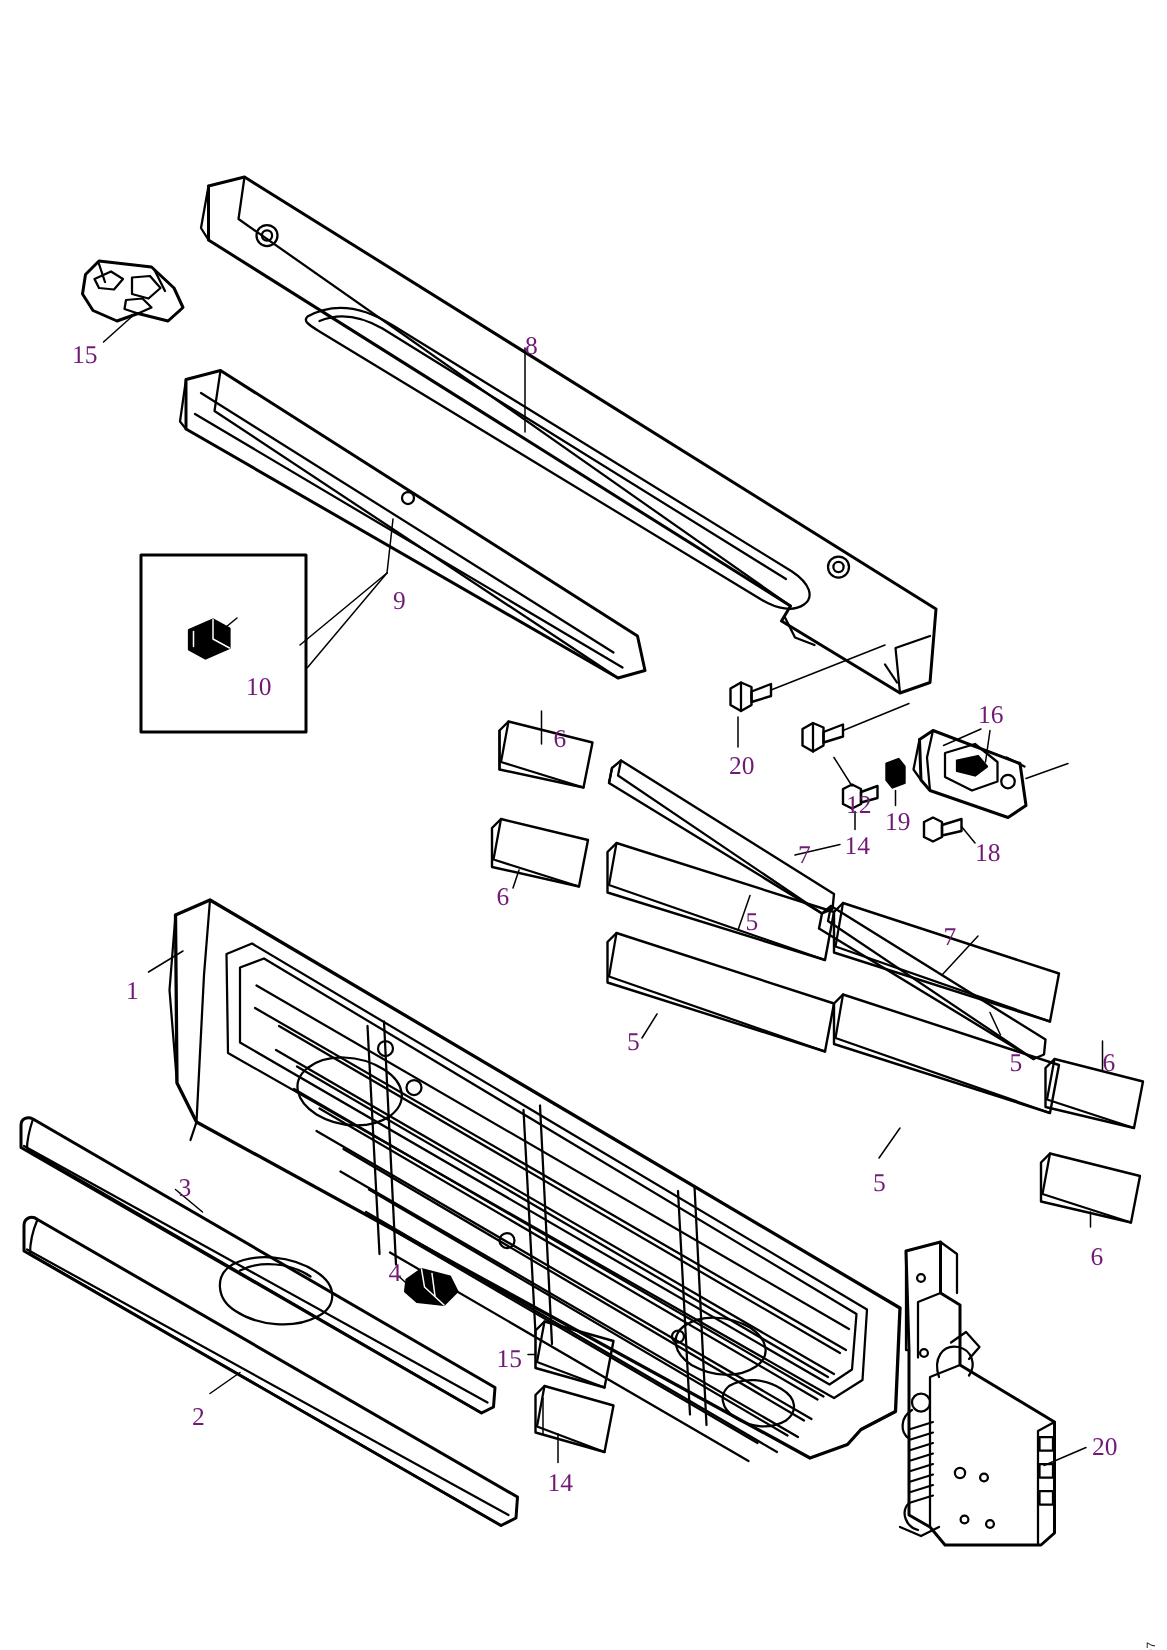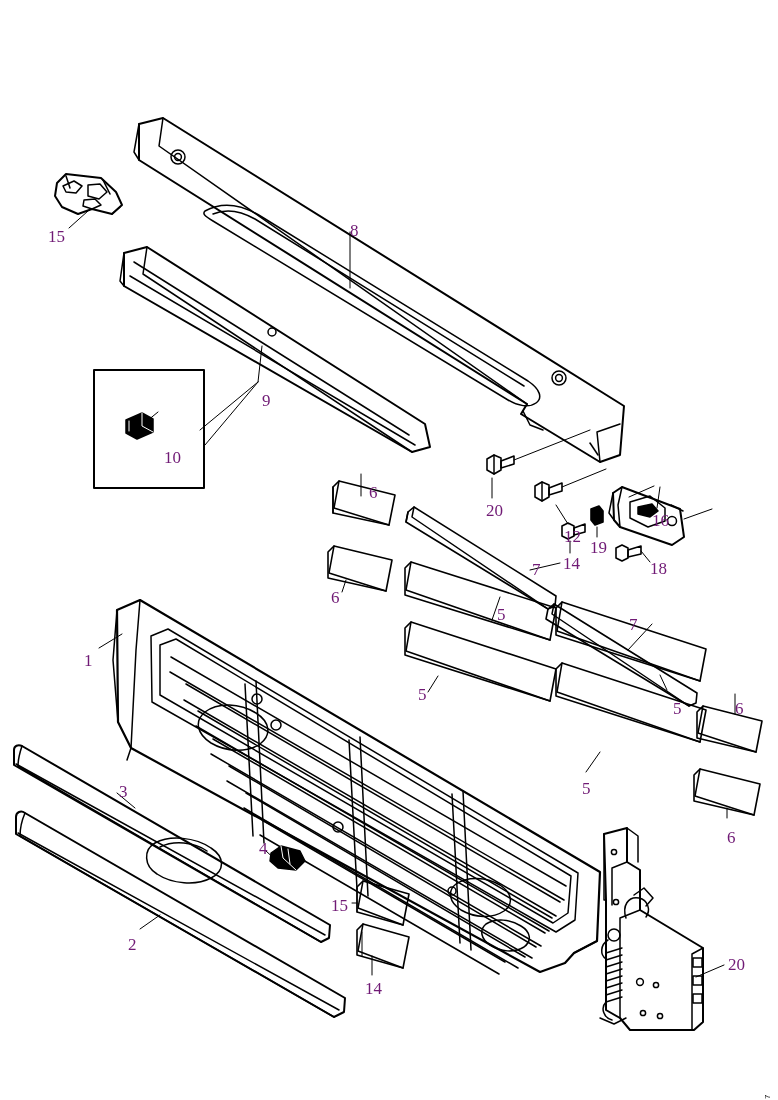--- a/index.html
+++ b/index.html
@@ -314,21 +314,21 @@
   <div class="cal" style="left:532px;top:561px;">7</div>
   <div class="cal" style="left:629px;top:616px;">7</div>
   <div class="cal" style="left:350px;top:222px;">8</div>
   <div class="cal" style="left:262px;top:392px;">9</div>
   <div class="cal" style="left:164px;top:405px;margin-top:44px;">10</div>
   <div class="cal" style="left:486px;top:502px;">20</div>
   <div class="cal" style="left:564px;top:528px;">12</div>
   <div class="cal" style="left:331px;top:897px;">15</div>
   <div class="cal" style="left:365px;top:980px;">14</div>
   <div class="cal" style="left:48px;top:228px;">15</div>
-  <div class="cal" style="left:652px;top:468px;margin-top:44px;">16</div>
+  <div class="cal" style="left:652px;top:468px;">16</div>
   <div class="cal" style="left:563px;top:555px;">14</div>
   <div class="cal" style="left:590px;top:539px;">19</div>
   <div class="cal" style="left:650px;top:560px;">18</div>
   <div class="cal" style="left:728px;top:956px;text-align:right;">20</div>
 
   <div id="wm">JA8597</div>
 
 </div>
 
 </body></html>

